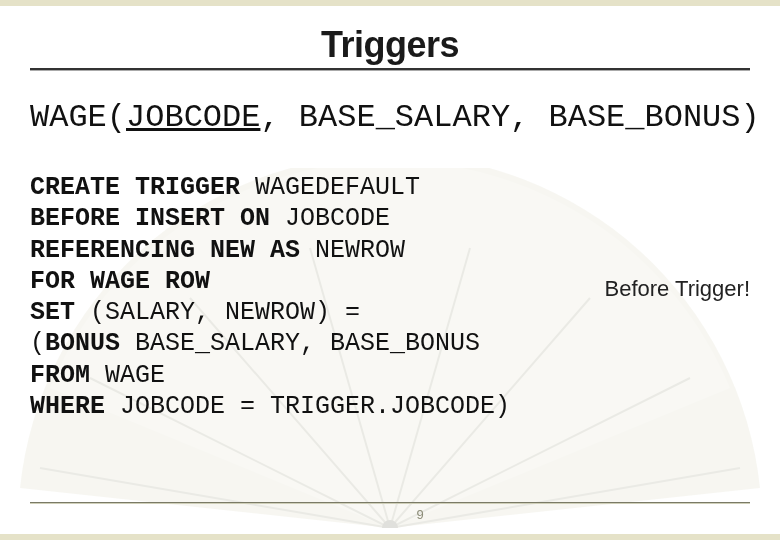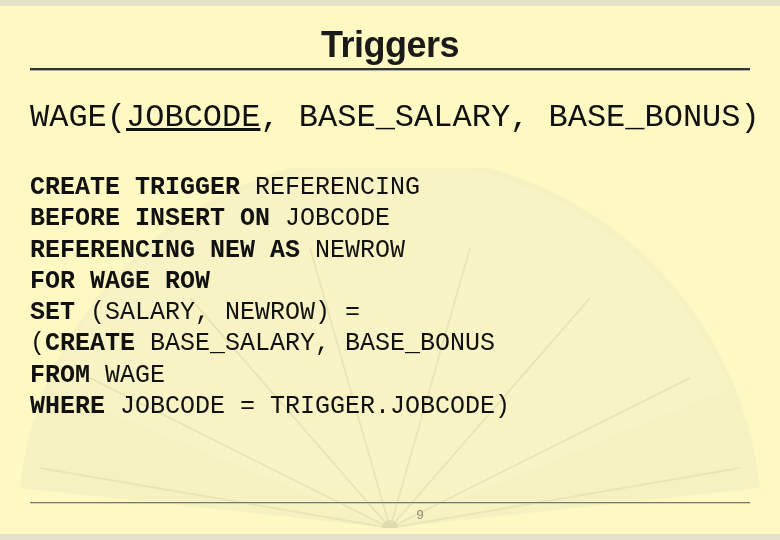--- a/index.html
+++ b/index.html
@@ -8,21 +8,21 @@
     font-family: Verdana, Arial, sans-serif;
     background: #e5e2c8;
     position: relative;
   }
   .slide {
     position: absolute;
     top: 6px;
     left: 0;
     right: 0;
     bottom: 6px;
-    background: #fef9c3;
+    background: #ffffff;
     padding: 18px 30px 10px 30px;
   }
   .fan-bg {
     position: absolute;
     left: 0; right: 0; bottom: 6px;
     height: 360px;
     pointer-events: none;
     opacity: 0.20;
   }
   .content { position: relative; z-index: 2; }
@@ -106,26 +106,27 @@
       <circle cx="0" cy="0" r="8" fill="#6b6a55"></circle>
     </g>
   </svg>
 
   <div class="content">
     <h1 class="title">Triggers</h1>
     <hr class="title-rule">
 
     <div class="schema"><span>WAGE</span>(<span class="u">JOBCODE</span>, <span>BASE_SALARY</span>, <span>BASE_BONUS</span>)</div>
 
-    <div class="code-block"><b>CREATE TRIGGER </b><span>REFERENCING</span>
+    <div class="code-block"><b>CREATE TRIGGER </b><span>WAGEDEFAULT</span>
 <b>BEFORE INSERT ON </b><span>JOBCODE</span>
 <b>REFERENCING NEW AS </b><span>NEWROW</span>
 <b>FOR WAGE ROW</b>
 <b>SET </b><span>(SALARY, NEWROW) =</span>
-<span>(</span><b>CREATE </b><span>BASE_SALARY, BASE_BONUS</span>
+<span>(</span><b>BONUS </b><span>BASE_SALARY, BASE_BONUS</span>
 <b>FROM </b><span>WAGE</span>
 <b>WHERE </b><span>JOBCODE = TRIGGER.JOBCODE)</span></div>
   </div>
 
+  <div class="annotation">Before Trigger!</div>
 
   <hr class="footer-rule">
   <div class="page-num">9</div>
 </div>
 
 </body></html>

